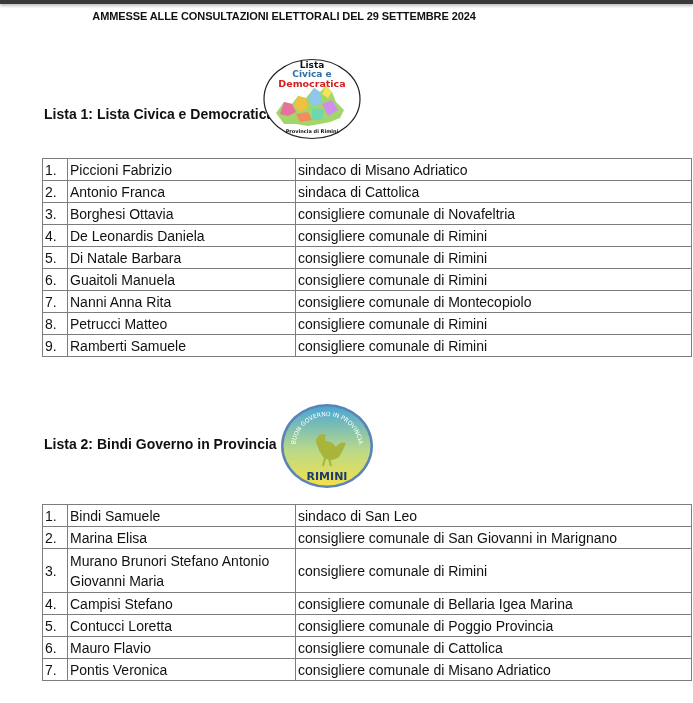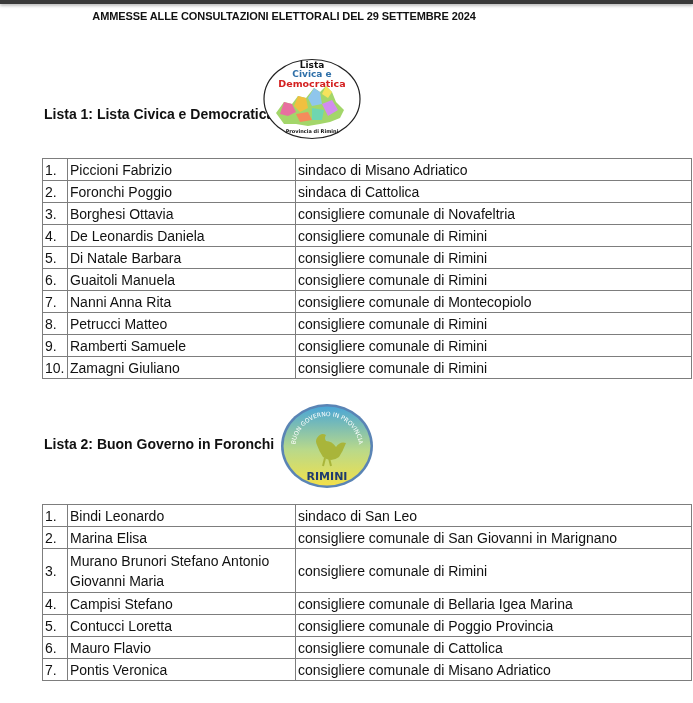--- a/index.html
+++ b/index.html
@@ -62,21 +62,21 @@
 
 <table class="cands" style="top:158px;">
   <tbody id="list1-body">
       <tr>
         <td class="num">1.</td>
         <td class="name">Piccioni Fabrizio</td>
         <td class="role">sindaco di Misano Adriatico</td>
       </tr>
       <tr>
         <td class="num">2.</td>
-        <td class="name">Foronchi Poggio</td>
+        <td class="name">Antonio Franca</td>
         <td class="role">sindaca di Cattolica</td>
       </tr>
       <tr>
         <td class="num">3.</td>
         <td class="name">Borghesi Ottavia</td>
         <td class="role">consigliere comunale di Novafeltria</td>
       </tr>
       <tr>
         <td class="num">4.</td>
         <td class="name">De Leonardis Daniela</td>
@@ -100,29 +100,24 @@
       <tr>
         <td class="num">8.</td>
         <td class="name">Petrucci Matteo</td>
         <td class="role">consigliere comunale di Rimini</td>
       </tr>
       <tr>
         <td class="num">9.</td>
         <td class="name">Ramberti Samuele</td>
         <td class="role">consigliere comunale di Rimini</td>
       </tr>
-      <tr>
-        <td class="num">10.</td>
-        <td class="name">Zamagni Giuliano</td>
-        <td class="role">consigliere comunale di Rimini</td>
-      </tr>
     </tbody>
 </table>
 
-<div class="list-label" style="top:436px;">Lista 2: Buon Governo in Foronchi</div>
+<div class="list-label" style="top:436px;">Lista 2: Bindi Governo in Provincia</div>
 
 <svg class="logo" style="left:279px; top:402px;" width="96" height="88" viewBox="0 0 96 88">
   <defs>
     <linearGradient id="bgGrad" x1="0" y1="0" x2="0" y2="1">
       <stop offset="0" stop-color="#4aa6d6"></stop>
       <stop offset="0.55" stop-color="#b9d98a"></stop>
       <stop offset="1" stop-color="#f2e04a"></stop>
     </linearGradient>
     <path id="arcPath" d="M 16 46 A 32 32 0 0 1 80 46"></path>
   </defs>
@@ -135,21 +130,21 @@
     <path d="M38 36 q4 -6 9 -3 q-2 3 0 6 q6 0 10 6 q4 -6 10 -4 q-3 8 -7 14 q-8 6 -16 0 q-4 -6 -6 -12 q-2 -4 0 -7z" fill="#a9b53a"></path>
     <path d="M46 56 l-2 8 m6 -8 l2 8" stroke="#a9b53a" stroke-width="2"></path>
   </g>
   <text x="48" y="78" text-anchor="middle" font-family="DejaVu Sans, sans-serif" font-size="11" font-weight="bold" fill="#1f3b6e">RIMINI</text>
 </svg>
 
 <table class="cands" style="top:504px;">
   <tbody id="list2-body">
       <tr>
         <td class="num">1.</td>
-        <td class="name">Bindi Leonardo</td>
+        <td class="name">Bindi Samuele</td>
         <td class="role">sindaco di San Leo</td>
       </tr>
       <tr>
         <td class="num">2.</td>
         <td class="name">Marina Elisa</td>
         <td class="role">consigliere comunale di San Giovanni in Marignano</td>
       </tr>
       <tr class="tall">
         <td class="num">3.</td>
         <td class="name wrap">Murano Brunori Stefano Antonio Giovanni Maria</td>

